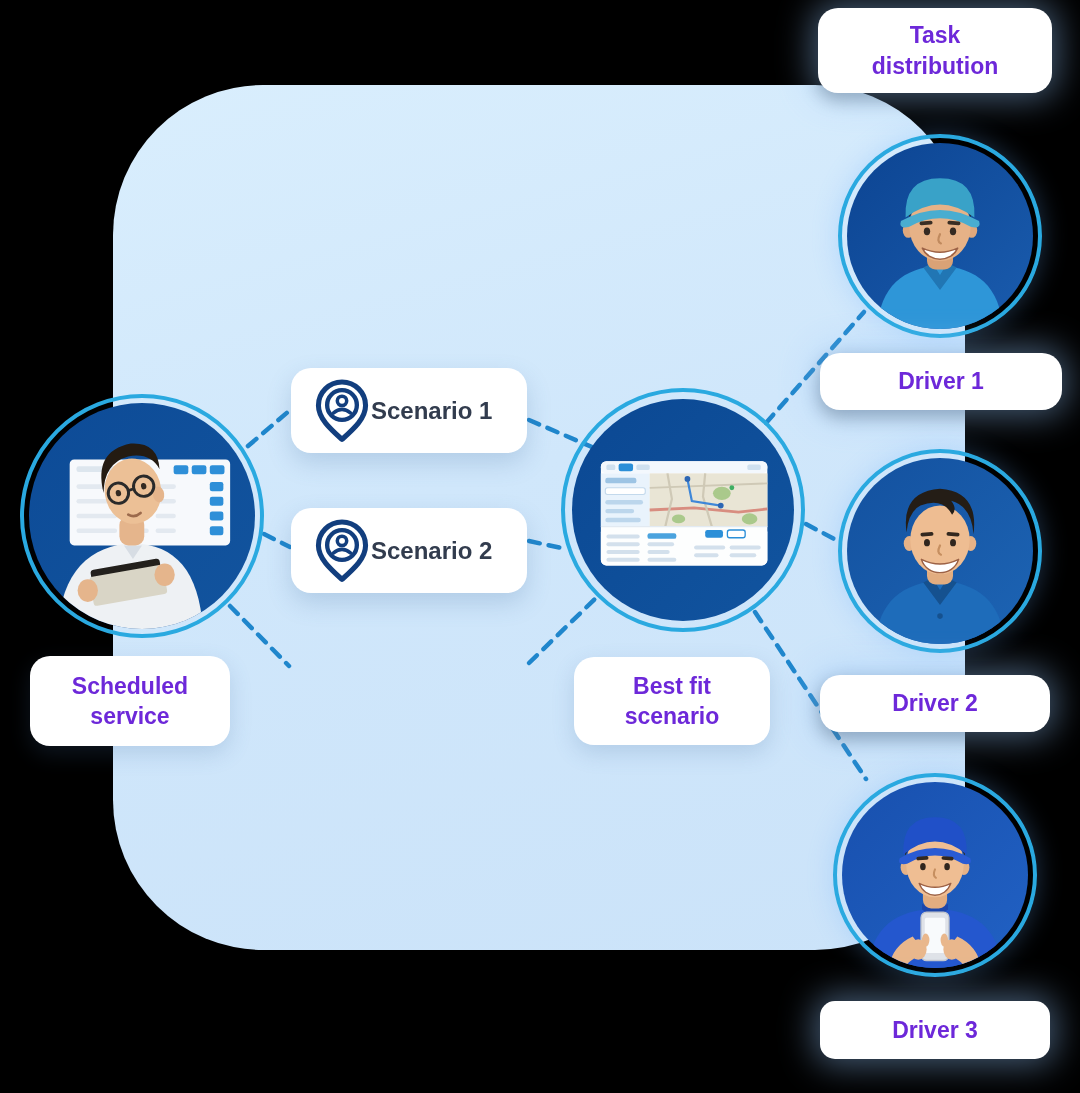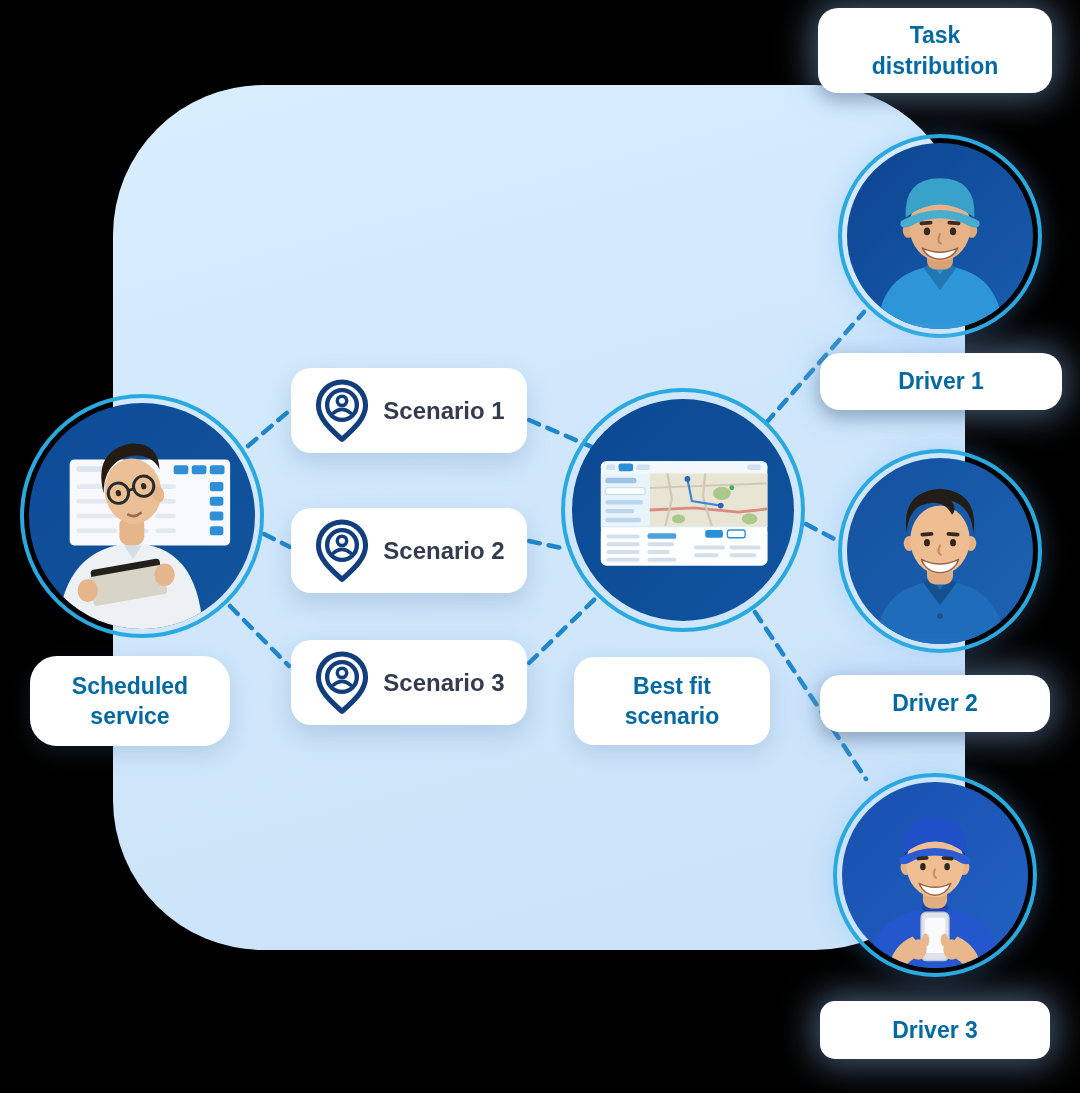--- a/index.html
+++ b/index.html
@@ -13,21 +13,21 @@
     background:linear-gradient(165deg,#d9eefd 0%, #d0e7fb 45%, #cbe3f9 100%);
   }
 
   .connectors { position:absolute; left:0; top:0; width:1080px; height:1093px; pointer-events:none; }
   .connectors line { stroke:#1f86cc; stroke-width:4.5; stroke-dasharray:11 9; stroke-linecap:round; }
 
   
   .pill {
     position:absolute; background:#fff; border-radius:20px;
     display:flex; align-items:center; justify-content:center; text-align:center;
-    color:#0369a1; font-weight:bold; font-size:23px; line-height:1.32;
+    color:#6d28d9; font-weight:bold; font-size:23px; line-height:1.32;
     box-shadow:0 8px 22px rgba(70,110,160,.20);
   }
   .pill.glow { box-shadow:0 0 34px 6px rgba(150,200,255,.45), 0 6px 18px rgba(0,0,0,.35); }
 
   
   .node-circle {
     position:absolute; border-radius:50%;
     border:4px solid #2aa9e0;
     display:flex; align-items:center; justify-content:center;
     background:transparent;
@@ -41,21 +41,21 @@
 
   
   .scenario-card {
     position:absolute; left:291px; width:236px; height:85px;
     background:#fff; border-radius:20px;
     display:flex; align-items:center;
     box-shadow:0 10px 24px rgba(70,110,160,.22);
   }
   .scenario-card .pin { width:58px; height:66px; margin-left:22px; flex:0 0 auto; }
   .scenario-card .s-label {
-    flex:1; text-align:center; color:#323c4e; font-weight:bold; font-size:24px;
+    flex:1; color:#323c4e; font-weight:bold; font-size:24px;
     padding-right:10px;
   }
 </style>
 </head>
 <body>
 
 <div class="stage">
 
   <div class="bg-square"></div>
 
@@ -133,21 +133,21 @@
             <rect x="56" y="142" width="62" height="8" rx="3" fill="#23201c"></rect>
             <rect x="54" y="148" width="66" height="26" rx="3" fill="#d9d5c6"></rect>
           </g>
           <ellipse cx="52" cy="166" rx="9" ry="10" fill="#e5b58c"></ellipse>
           <ellipse cx="120" cy="152" rx="9" ry="10" fill="#e5b58c"></ellipse>
         </g>
       </svg>
     </div>
   </div>
 
-  <div class="pill" style="left:30px; top:656px; width:200px; height:90px; padding:0 24px;border-radius:27px;">
+  <div class="pill" style="left:30px; top:656px; width:200px; height:90px; padding:0 24px;">
     <span>Scheduled service</span>
   </div>
 
   <div class="scenario-card" style="top:368px;">
     <svg class="pin" viewBox="0 0 48 54">
       <path d="M24,3 C13.2,3 4.5,11.6 4.5,22.4 C4.5,33 14,41.5 24,50.5 C34,41.5 43.5,33 43.5,22.4 C43.5,11.6 34.8,3 24,3 Z" fill="#fff" stroke="#123e7e" stroke-width="4.2" stroke-linejoin="round"></path>
       <circle cx="24" cy="22" r="12.3" fill="none" stroke="#123e7e" stroke-width="3.6"></circle>
       <circle cx="24" cy="18.6" r="3.9" fill="none" stroke="#123e7e" stroke-width="2.9"></circle>
       <path d="M17,28.6 Q24,22.6 31,28.6" fill="none" stroke="#123e7e" stroke-width="2.9" stroke-linecap="round"></path>
     </svg>
@@ -157,29 +157,20 @@
   <div class="scenario-card" style="top:508px;">
     <svg class="pin" viewBox="0 0 48 54">
       <path d="M24,3 C13.2,3 4.5,11.6 4.5,22.4 C4.5,33 14,41.5 24,50.5 C34,41.5 43.5,33 43.5,22.4 C43.5,11.6 34.8,3 24,3 Z" fill="#fff" stroke="#123e7e" stroke-width="4.2" stroke-linejoin="round"></path>
       <circle cx="24" cy="22" r="12.3" fill="none" stroke="#123e7e" stroke-width="3.6"></circle>
       <circle cx="24" cy="18.6" r="3.9" fill="none" stroke="#123e7e" stroke-width="2.9"></circle>
       <path d="M17,28.6 Q24,22.6 31,28.6" fill="none" stroke="#123e7e" stroke-width="2.9" stroke-linecap="round"></path>
     </svg>
     <div class="s-label">Scenario 2</div>
   </div>
 
-  <div class="scenario-card" style="top:640px;">
-    <svg class="pin" viewBox="0 0 48 54">
-      <path d="M24,3 C13.2,3 4.5,11.6 4.5,22.4 C4.5,33 14,41.5 24,50.5 C34,41.5 43.5,33 43.5,22.4 C43.5,11.6 34.8,3 24,3 Z" fill="#fff" stroke="#123e7e" stroke-width="4.2" stroke-linejoin="round"></path>
-      <circle cx="24" cy="22" r="12.3" fill="none" stroke="#123e7e" stroke-width="3.6"></circle>
-      <circle cx="24" cy="18.6" r="3.9" fill="none" stroke="#123e7e" stroke-width="2.9"></circle>
-      <path d="M17,28.6 Q24,22.6 31,28.6" fill="none" stroke="#123e7e" stroke-width="2.9" stroke-linecap="round"></path>
-    </svg>
-    <div class="s-label">Scenario 3</div>
-  </div>
 
   <div class="node-circle" style="left:561px; top:388px; width:244px; height:244px;">
     <div class="photo" style="width:222px; height:222px;">
       <svg viewBox="0 0 200 200">
         <defs>
           <linearGradient id="gC" x1="0" y1="0" x2="1" y2="1">
             <stop offset="0" stop-color="#0b4893"></stop>
               <stop offset="1" stop-color="#11549f"></stop>
           </linearGradient>
         </defs>

